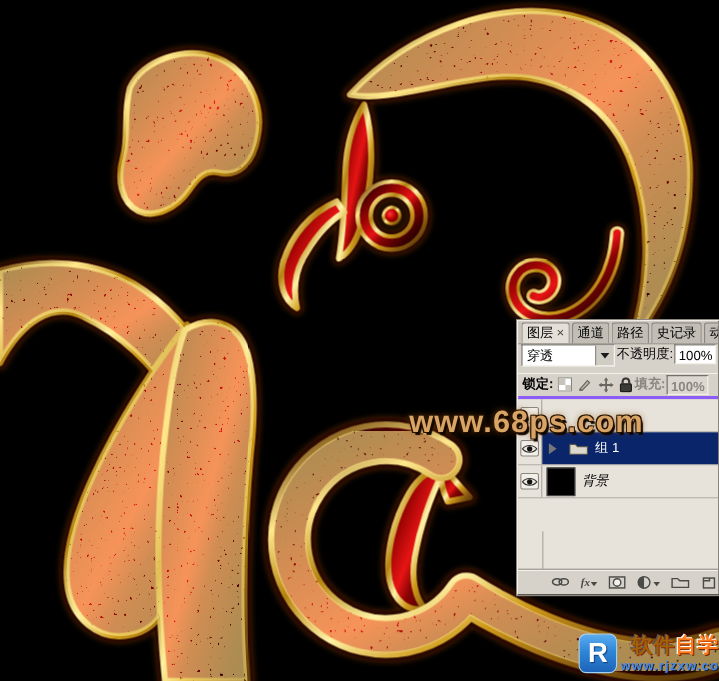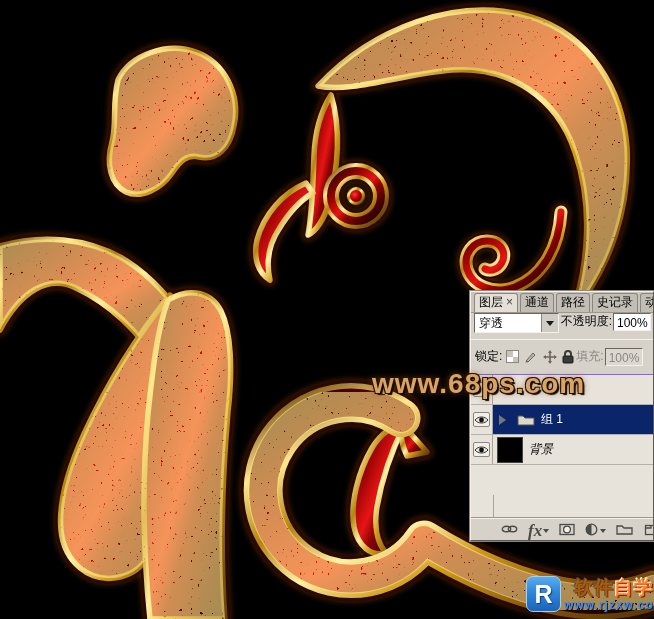--- a/index.html
+++ b/index.html
@@ -40,22 +40,22 @@
   .combo-text { flex:1; padding-left:4px; white-space:nowrap; overflow:hidden; }
   .combo-btn { width:17px; height:18px; background:#cfccc4; border-left:1px solid #8a8680;
                display:flex; align-items:center; justify-content:center; }
   .car-down { width:0; height:0; border:4px solid transparent; border-top:5px solid #1a1a1a; margin-top:4px; }
   .lbl { margin-left:2px; white-space:nowrap; }
   .lbl.dim { color:#8a8680; }
   .field { background:#fff; border:1px solid; border-color:#6a665f #f4f1ea #f4f1ea #6a665f;
            height:18px; min-width:38px; padding:2px 2px 0 3px; margin-left:1px; white-space:nowrap; }
   .field.dim { background:#dcd8d0; color:#8a8680; }
 
-  .lockrow { display:flex; align-items:center; height:36px; padding:0 2px 0 3px;
-             border-bottom:1px solid #8b5cf6; box-shadow:0 1px 0 #f4f1ea inset; }
+  .lockrow { display:flex; align-items:center; height:24px; padding:0 2px 0 3px;
+             border-bottom:3px solid #8b5cf6; box-shadow:0 1px 0 #f4f1ea inset;font-weight:bold; }
   .lockicons { display:flex; align-items:center; gap:5px; margin-left:4px; }
 
   .layerlist { position:relative; height:155px; background:#e7e3db; }
   .layerlist::after { content:""; position:absolute; left:22px; top:120px; bottom:0; width:1px; background:#a8a49c; }
   .lrow { display:flex; height:30px; border-bottom:1px solid #b5b1a8; }
   .eyecell { width:22px; border-right:1px solid #a8a49c; display:flex; align-items:center; justify-content:center; }
   .eyebox { width:17px; height:15px; background:#f2efe8; border:1px solid #8a8680; border-radius:2px;
             display:flex; align-items:center; justify-content:center; }
   .rowbody { flex:1; display:flex; align-items:center; padding-left:4px; gap:6px; overflow:hidden; }
   .lrow.selected .rowbody { background:#0a2569; color:#fff; }
@@ -69,21 +69,21 @@
     background:radial-gradient(circle at 40% 35%,#ffd24a 0 18%,#a52e00 40%,#5c1600 65%,transparent 72%); }
   .thumb.t-black { background:#000; border-color:#444; }
   .tri-right { width:0; height:0; border:5px solid transparent; border-left:7px solid #777; margin-left:2px; flex:none; }
   .lname { white-space:nowrap; }
   .lname.italic { font-style:italic; }
 
   .bottombar { position:absolute; left:0; right:0; bottom:0; height:23px;
                border-top:1px solid #9b978f; box-shadow:0 1px 0 #f4f1ea inset;
                display:flex; align-items:center; gap:10px; padding-left:30px; background:#d6d2ca; }
   .bicon { display:flex; align-items:flex-end; color:#4a4a46; }
-  .fxtext { font-family:"Liberation Serif", serif; font-style:italic; font-weight:bold; font-size:17px; line-height:11px; }
+  .fxtext { font-family:"Liberation Serif", serif; font-style:italic; font-weight:bold; font-size:10px; line-height:11px; }
 
   
   .logo { position:absolute; left:526px; top:576px; z-index:6; display:flex; align-items:center; gap:3px; }
   .logo-icon { width:35px; height:36px; border-radius:7px; flex:none;
     background:linear-gradient(180deg,#5aacf0 0%,#2e86d8 45%,#1d63b8 100%);
     border:1px solid #9ed0f8; color:#fff; font-weight:bold; font-size:25px;
     display:flex; align-items:center; justify-content:center;
     text-shadow:1px 1px 1px #0c3f7e; }
   .logo-txt { display:flex; flex-direction:column; line-height:1; }
   .brand { font-size:19px; font-weight:bold; white-space:nowrap; letter-spacing:1px; }

